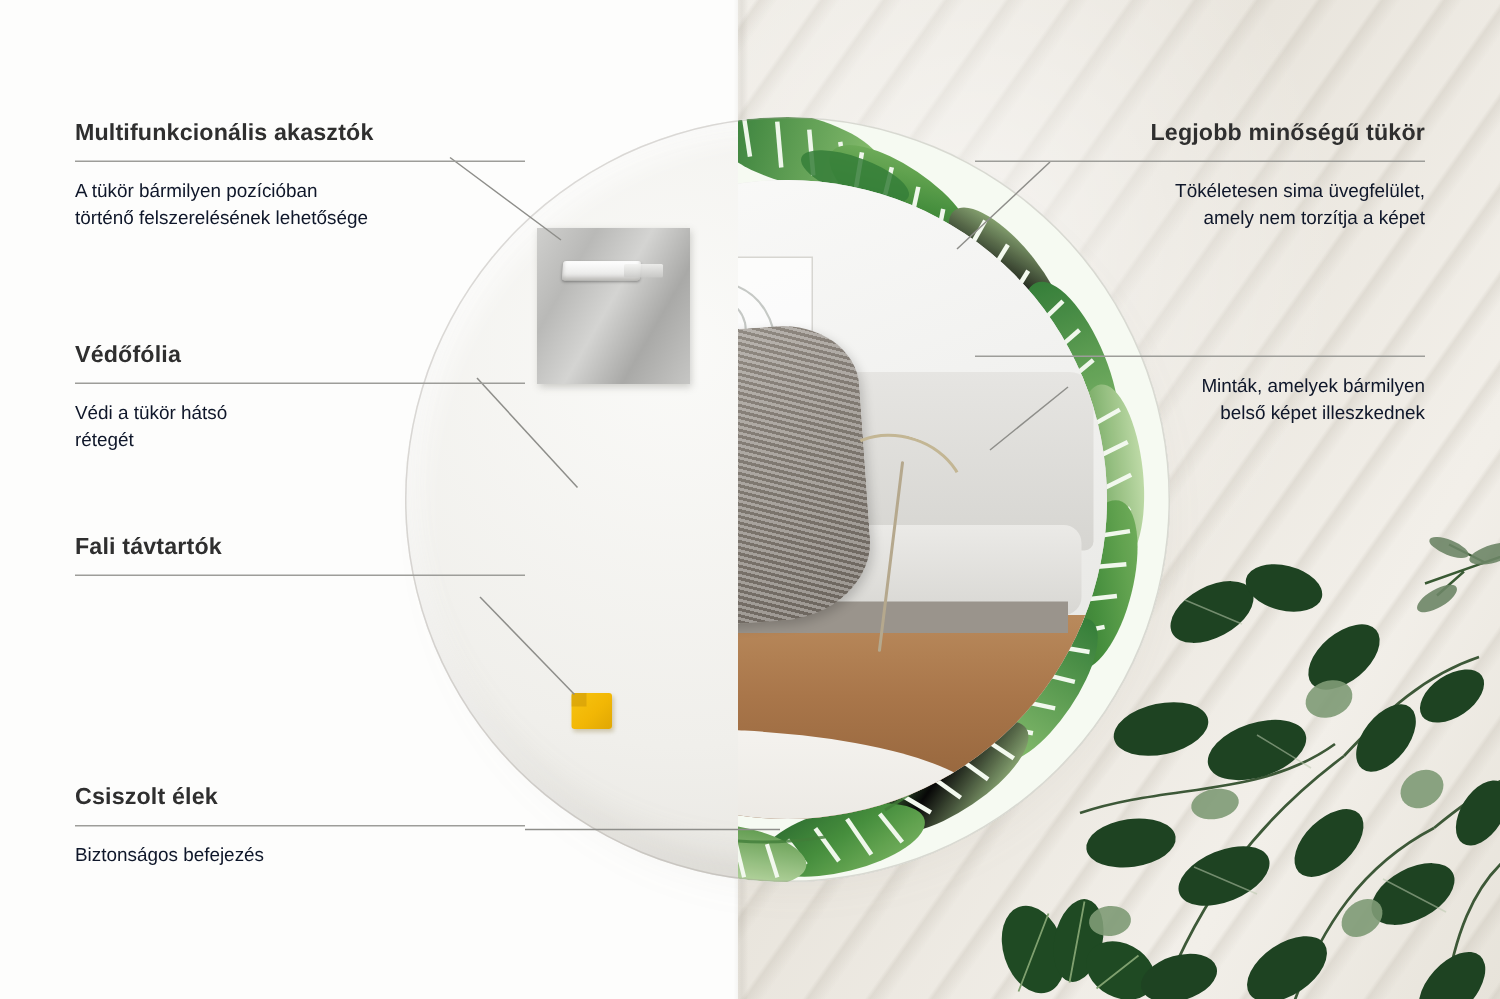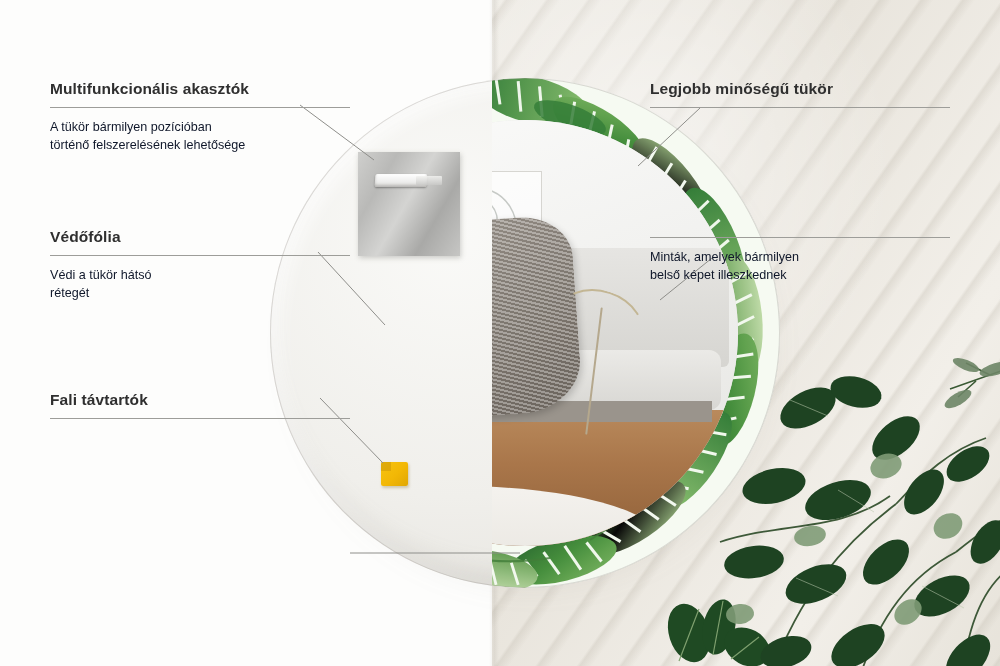--- a/index.html
+++ b/index.html
@@ -154,21 +154,21 @@
     border-radius:2px;
     box-shadow:1px 2px 3px rgba(120,95,10,0.28);
   }
   .spacer-notch {
     position:absolute; left:0; top:0; width:10px; height:9px;
     background:rgba(180,130,5,0.35);
   }
 
   
   .callout { position:absolute; width:300px; }
-  .callout.right { text-align:left; }
+  .callout.right { text-align:right; }
   .c-title {
     font-size:15.5px; font-weight:bold; color:#2f2f2f; letter-spacing:.1px;
     white-space:nowrap;
   }
   .c-rule { height:1px; background:#9d9d99; margin:9px 0 11px 0; }
   .c-desc { font-size:12.6px; line-height:1.42; color:#0f172a; }
 
   
   .leaders { position:absolute; inset:0; width:1000px; height:666px; pointer-events:none; }
 
@@ -426,29 +426,36 @@
 történő felszerelésének lehetősége</div>
   </div>
 
   <div class="callout" style="left:50px; top:228px;">
     <div class="c-title">Védőfólia</div>
     <div class="c-rule"></div>
     <div class="c-desc" style="white-space:pre-line;">Védi a tükör hátsó
 rétegét</div>
   </div>
 
-  <div class="callout" style="left:50px; top:391px;">
+  <div class="callout" style="left:50px; top:356px;">
     <div class="c-title">Fali távtartók</div>
     <div class="c-rule"></div>
   </div>
 
+  <div class="callout" style="left:50px; top:523px;">
+    <div class="c-title">Csiszolt élek</div>
+    <div class="c-rule" style="width:300px;"></div>
+    <div class="c-desc" style="white-space:pre-line;">Biztonságos befejezés</div>
+  </div>
 
   <div class="callout right" style="left:650px; top:80px;">
     <div class="c-title">Legjobb minőségű tükör</div>
     <div class="c-rule"></div>
+    <div class="c-desc" style="white-space:pre-line;">Tökéletesen sima üvegfelület,
+amely nem torzítja a képet</div>
   </div>
 
   <div class="callout right" style="left:650px; top:228px;">
     <div class="c-rule"></div>
     <div class="c-desc" style="white-space:pre-line;">Minták, amelyek bármilyen
 belső képet illeszkednek</div>
   </div>
 
   <div class="plant2">
     <svg viewBox="0 0 140 120">

